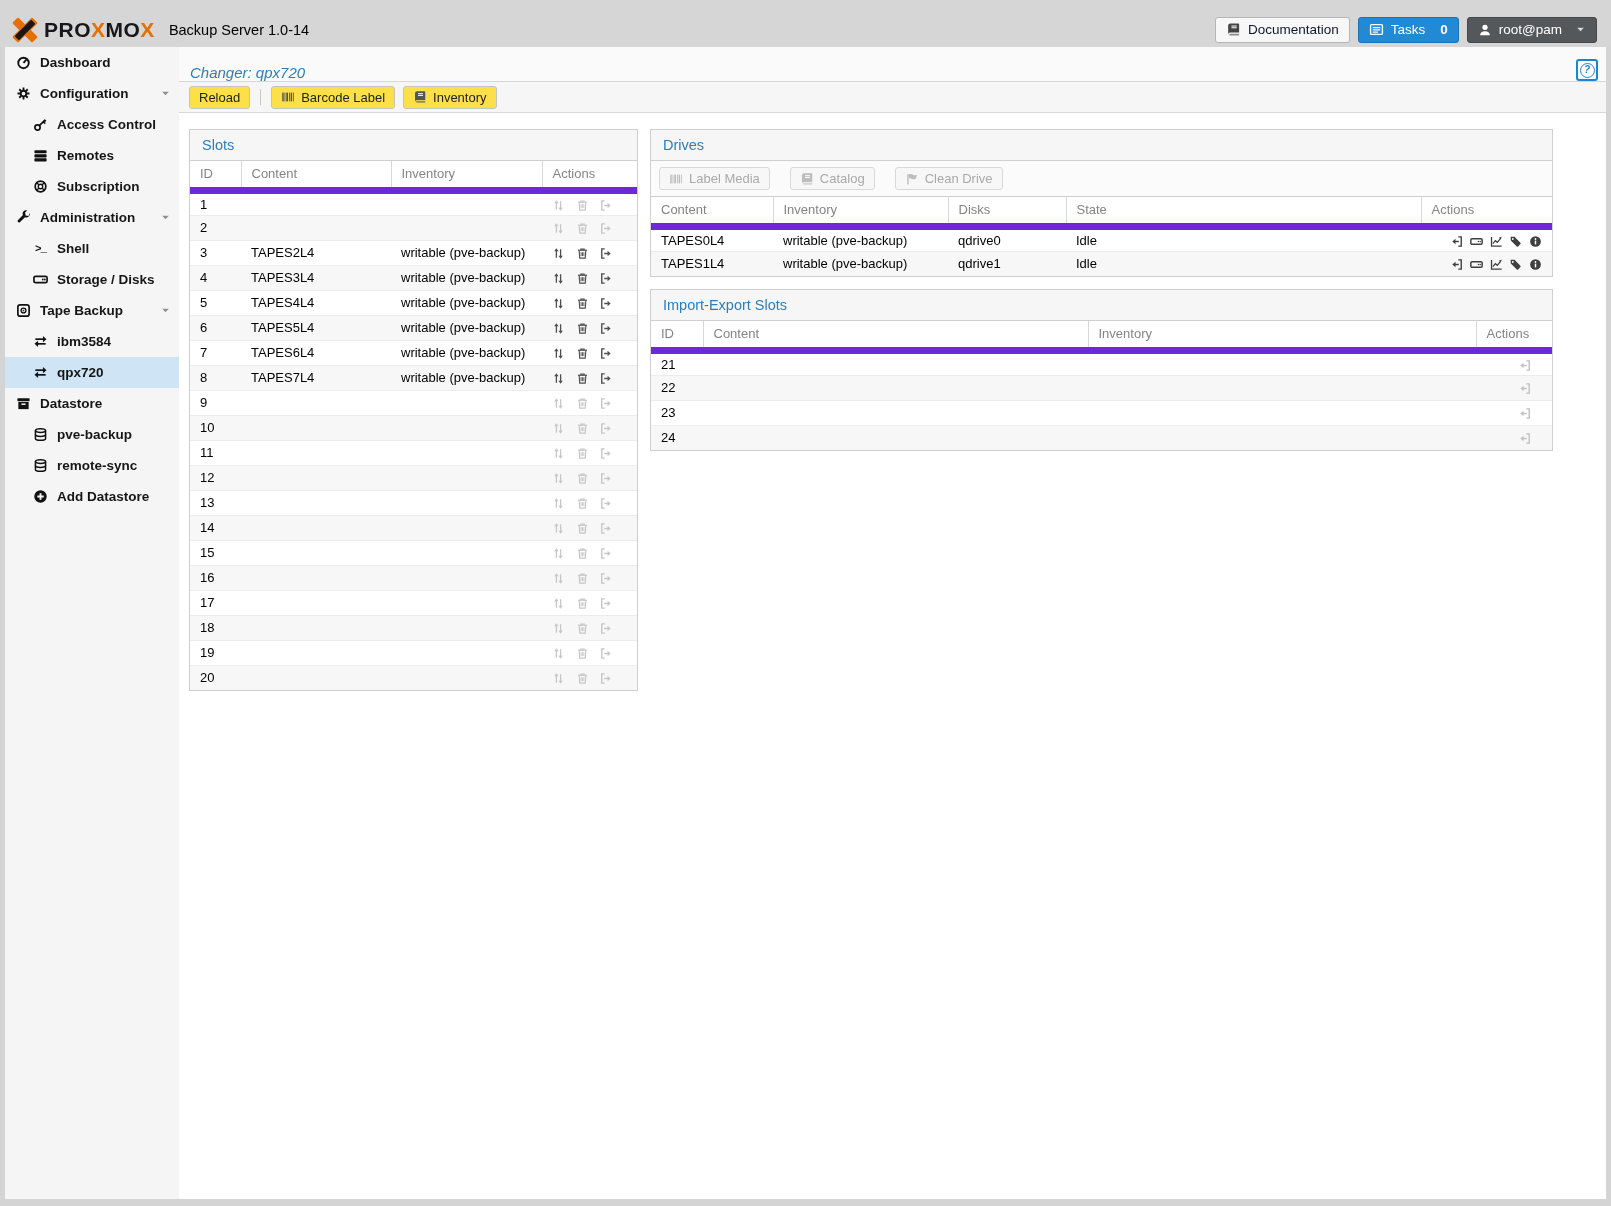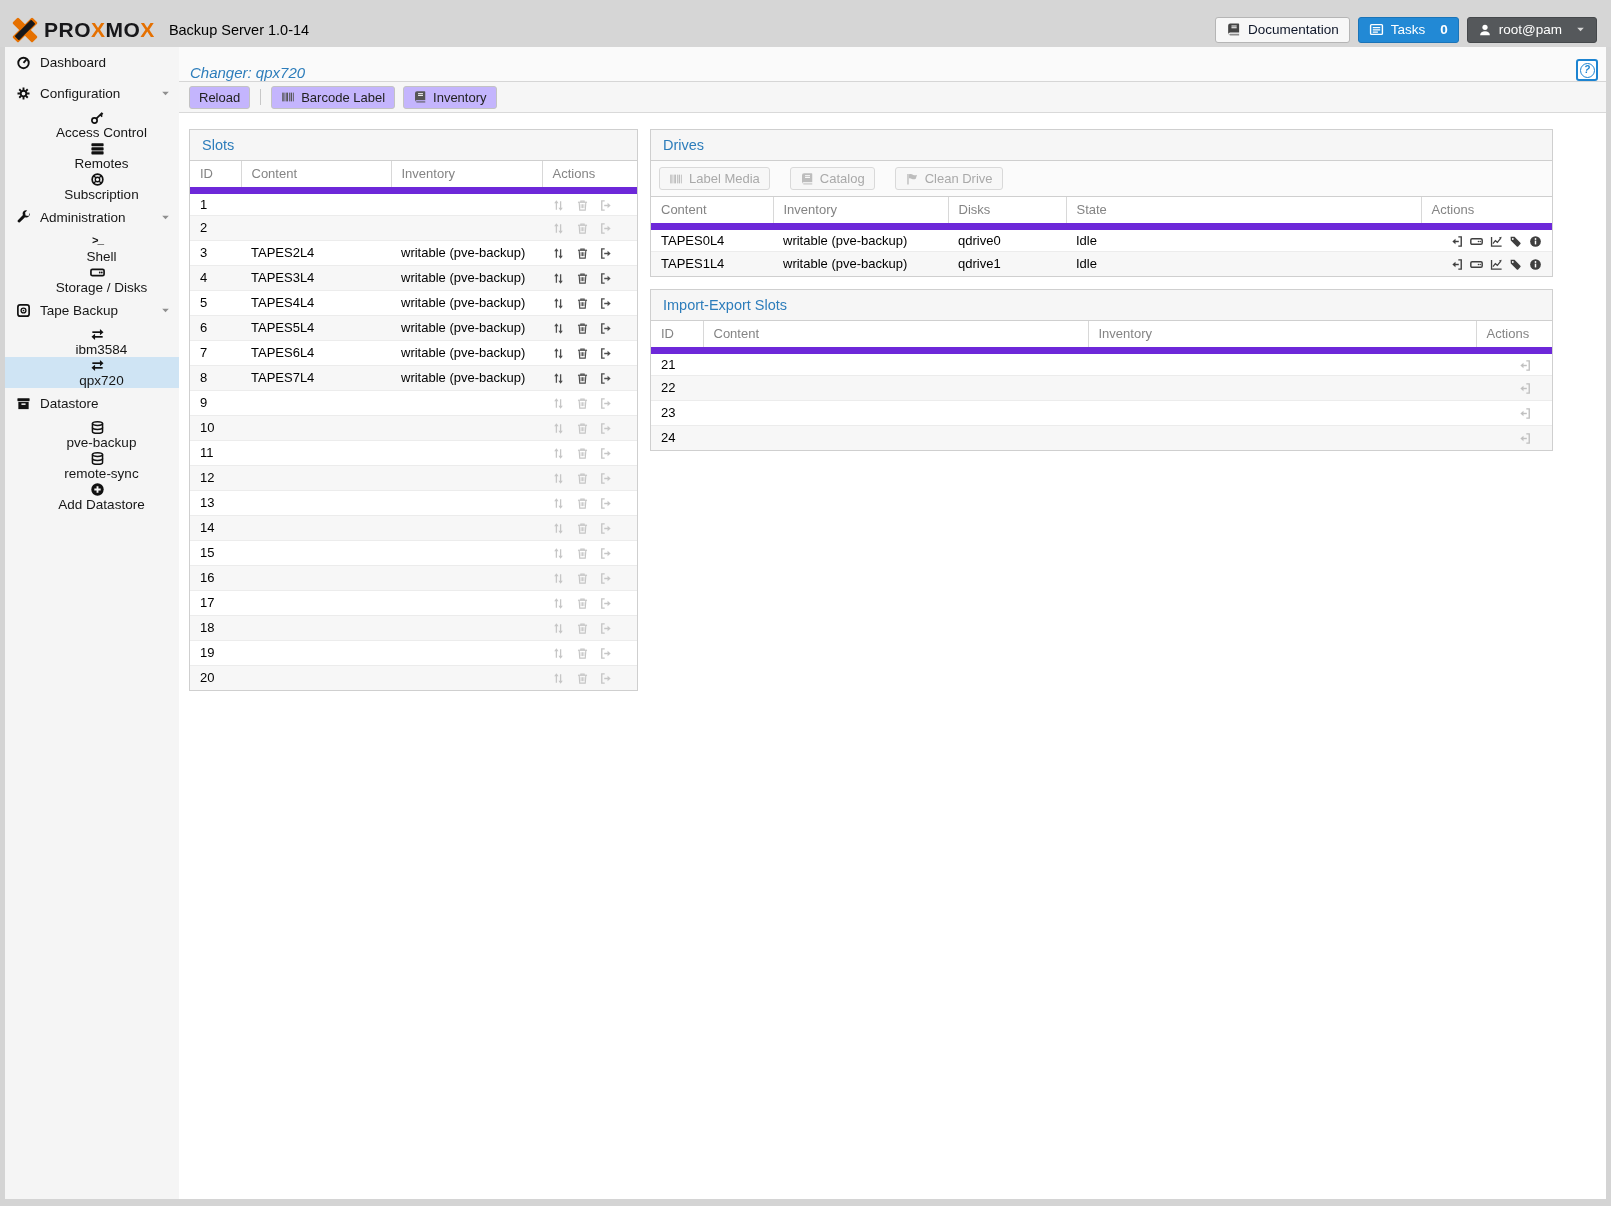--- a/index.html
+++ b/index.html
@@ -40,24 +40,24 @@
   
   .main-row { display: flex; height: calc(100vh - 54px); margin: 0 5px; }
   .sidebar { width: 174px; background: #f5f5f5; flex: none; overflow: hidden; }
   .content { flex: 1; background: #ffffff; display: flex; flex-direction: column; overflow: hidden; }
 
   
   .side-item {
     height: 31px; display: flex; align-items: center;
     padding: 0 8px 0 10px; cursor: pointer; color: #161616; font-size: 13.5px;
   }
-  .side-item.lvl1 { padding-left: 27px; flex-direction: column; }
+  .side-item.lvl1 { padding-left: 27px; }
   .side-item.selected { background: #cfe4f4; }
   .side-item .s-ico { width: 17px; height: 16px; margin-right: 8px; flex: none; color: #111; display: flex; align-items: center; justify-content: center; }
-  .side-item .s-label { flex: 1; white-space: nowrap; }
+  .side-item .s-label { flex: 1; white-space: nowrap; font-weight: bold; }
   .side-item .s-caret { color: #8f8f8f; flex: none; }
   .shell-glyph { font-family: "Liberation Mono", "DejaVu Sans Mono", monospace; font-weight: bold; font-size: 11px; letter-spacing: -1px; }
 
   
   .content-header {
     height: 35px; background: #fafafa; border-bottom: 1px solid #d6d6d6;
     display: flex; align-items: flex-end; padding: 4px 8px 0 11px; font-style: italic;
   }
   .page-title { color: #2d7dbb; font-size: 15px; }
   .hdr-spacer { flex: 1; }
@@ -69,21 +69,21 @@
     width: 15px; height: 15px; border: 1.4px solid #1d84d1; border-radius: 50%;
     color: #1d84d1; font-size: 10px; font-weight: bold; line-height: 12px; text-align: center;
   }
   .toolbar {
     height: 31px; background: #f6f6f6; border-bottom: 1px solid #d9d9d9;
     display: flex; align-items: center; padding: 0 10px; gap: 8px;
   }
   .btn {
     display: inline-flex; align-items: center; gap: 6px;
     height: 23px; padding: 0 9px; border-radius: 3px;
-    border: 1px solid #c3c3c3; background: #c4b5fd; color: #222; cursor: pointer; font-size: 13px;
+    border: 1px solid #c3c3c3; background: #fde047; color: #222; cursor: pointer; font-size: 13px;
   }
   .btn .b-ico { color: #555; }
   .btn.disabled { color: #a9a9a9; background: #f7f7f7; border-color: #d9d9d9; cursor: default; }
   .btn.disabled .b-ico { color: #bdbdbd; }
   .tb-sep { width: 1px; height: 16px; background: #c8c8c8; margin: 0 2px; }
 
   
   .panels { flex: 1; display: flex; align-items: flex-start; padding: 16px 53px 10px 10px; gap: 12px; overflow: hidden; }
   .panel { border: 1px solid #cfcfcf; background: #fff; }
   .panel-title {

